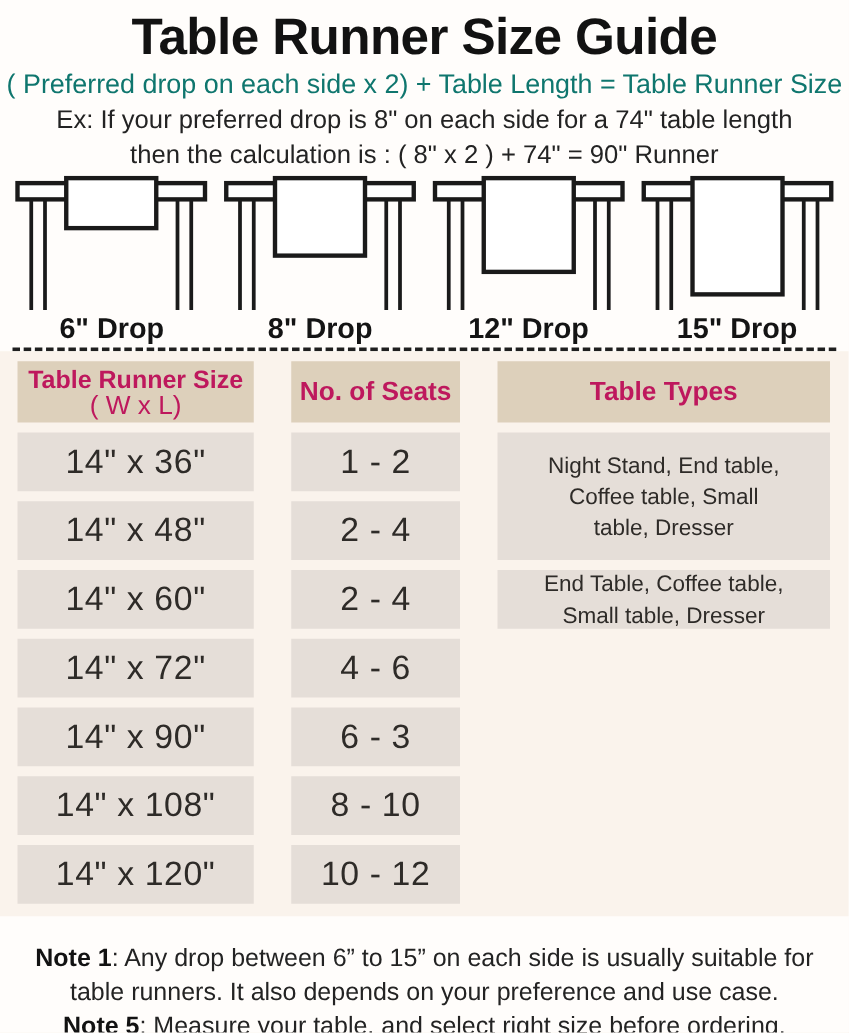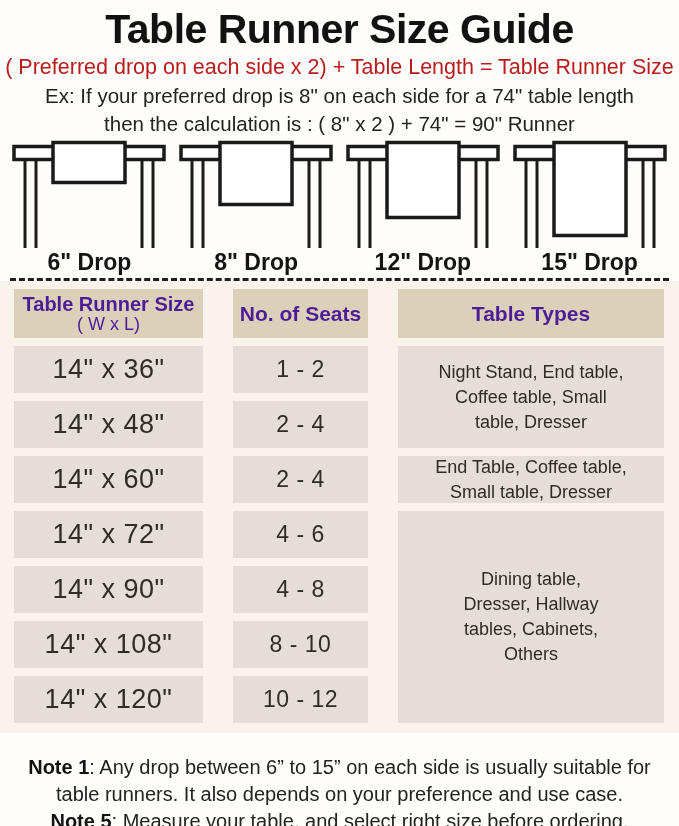--- a/index.html
+++ b/index.html
@@ -16,21 +16,21 @@
 
   
   .top { text-align: center; padding-top: 6px; }
   .title {
     font-size: 41px;
     font-weight: 800;
     letter-spacing: -0.5px;
     color: #121212;
     line-height: 46px;
   }
-  .formula { font-size: 21.5px; color: #b91c1c; line-height: 29px; margin-top: 1px; }
+  .formula { font-size: 21.5px; color: #0f766e; line-height: 29px; margin-top: 1px; }
   .example { font-size: 20.5px; color: #232323; line-height: 28px; }
 
   
   .figures { display: flex; padding: 2px 6px 0 6px; }
   .fig { flex: 1 1 0; display: flex; flex-direction: column; align-items: center; }
   .fig svg { display: block; }
   .fig-label {
     font-size: 23px;
     font-weight: 700;
     color: #141414;
@@ -52,29 +52,29 @@
     column-gap: 30px;
     row-gap: 8px;
   }
   .cell {
     display: flex; flex-direction: column;
     align-items: center; justify-content: center;
     text-align: center;
     color: #2e2b28;
     background: #e5ded8;
   }
-  .cell.header { background: #ddd0bb; color: #4c1d95; }
+  .cell.header { background: #ddd0bb; color: #be185d; }
   .hdr-main { font-size: 20px; font-weight: 700; line-height: 22px; }
-  .hdr-sub  { font-size: 18px; font-weight: 400; line-height: 19px; }
+  .hdr-sub  { font-size: 21px; font-weight: 400; line-height: 19px; }
   .hdr-single { font-size: 21px; font-weight: 700; }
   .c1h { grid-column: 1; grid-row: 1; }
   .c2h { grid-column: 2; grid-row: 1; }
   .c3h { grid-column: 3; grid-row: 1; }
   .size-cell  { grid-column: 1; font-size: 27px; letter-spacing: 0.5px; }
-  .seats-cell { grid-column: 2; font-size: 23px; letter-spacing: 0.5px; }
+  .seats-cell { grid-column: 2; font-size: 27px; letter-spacing: 0.5px; }
   .types-cell {
     grid-column: 3;
     font-size: 18px;
     font-weight: 400;
     line-height: 25px;
     white-space: pre-line;
   }
 
   
   .notes { text-align: center; padding-top: 21px; }
@@ -152,34 +152,30 @@
       <div class="cell header c3h hdr-single">Table Types</div>
     <div class="cell size-cell" style="grid-row: 2;">14" x 36"</div>
         <div class="cell seats-cell" style="grid-row: 2;">1 - 2</div>
         <div class="cell size-cell" style="grid-row: 3;">14" x 48"</div>
         <div class="cell seats-cell" style="grid-row: 3;">2 - 4</div>
         <div class="cell size-cell" style="grid-row: 4;">14" x 60"</div>
         <div class="cell seats-cell" style="grid-row: 4;">2 - 4</div>
         <div class="cell size-cell" style="grid-row: 5;">14" x 72"</div>
         <div class="cell seats-cell" style="grid-row: 5;">4 - 6</div>
         <div class="cell size-cell" style="grid-row: 6;">14" x 90"</div>
-        <div class="cell seats-cell" style="grid-row: 6;">4 - 8</div>
+        <div class="cell seats-cell" style="grid-row: 6;">6 - 3</div>
         <div class="cell size-cell" style="grid-row: 7;">14" x 108"</div>
         <div class="cell seats-cell" style="grid-row: 7;">8 - 10</div>
         <div class="cell size-cell" style="grid-row: 8;">14" x 120"</div>
         <div class="cell seats-cell" style="grid-row: 8;">10 - 12</div>
         <div class="cell types-cell" style="grid-row: 2 / 4;">Night Stand, End table,
 Coffee table, Small
 table, Dresser</div>
         <div class="cell types-cell" style="grid-row: 4 / 5;">End Table, Coffee table,
 Small table, Dresser</div>
-        <div class="cell types-cell" style="grid-row: 5 / 9;">Dining table,
-Dresser, Hallway
-tables, Cabinets,
-Others</div>
       </div>
   </div>
 
   <div class="notes" id="notes">
       <div class="note"><b>Note 1</b>: Any drop between 6” to 15” on each side is usually suitable for
 table runners. It also depends on your preference and use case.</div>
       <div class="note"><b>Note 5</b>: Measure your table, and select right size before ordering.</div>
     </div>
 
 </div>

